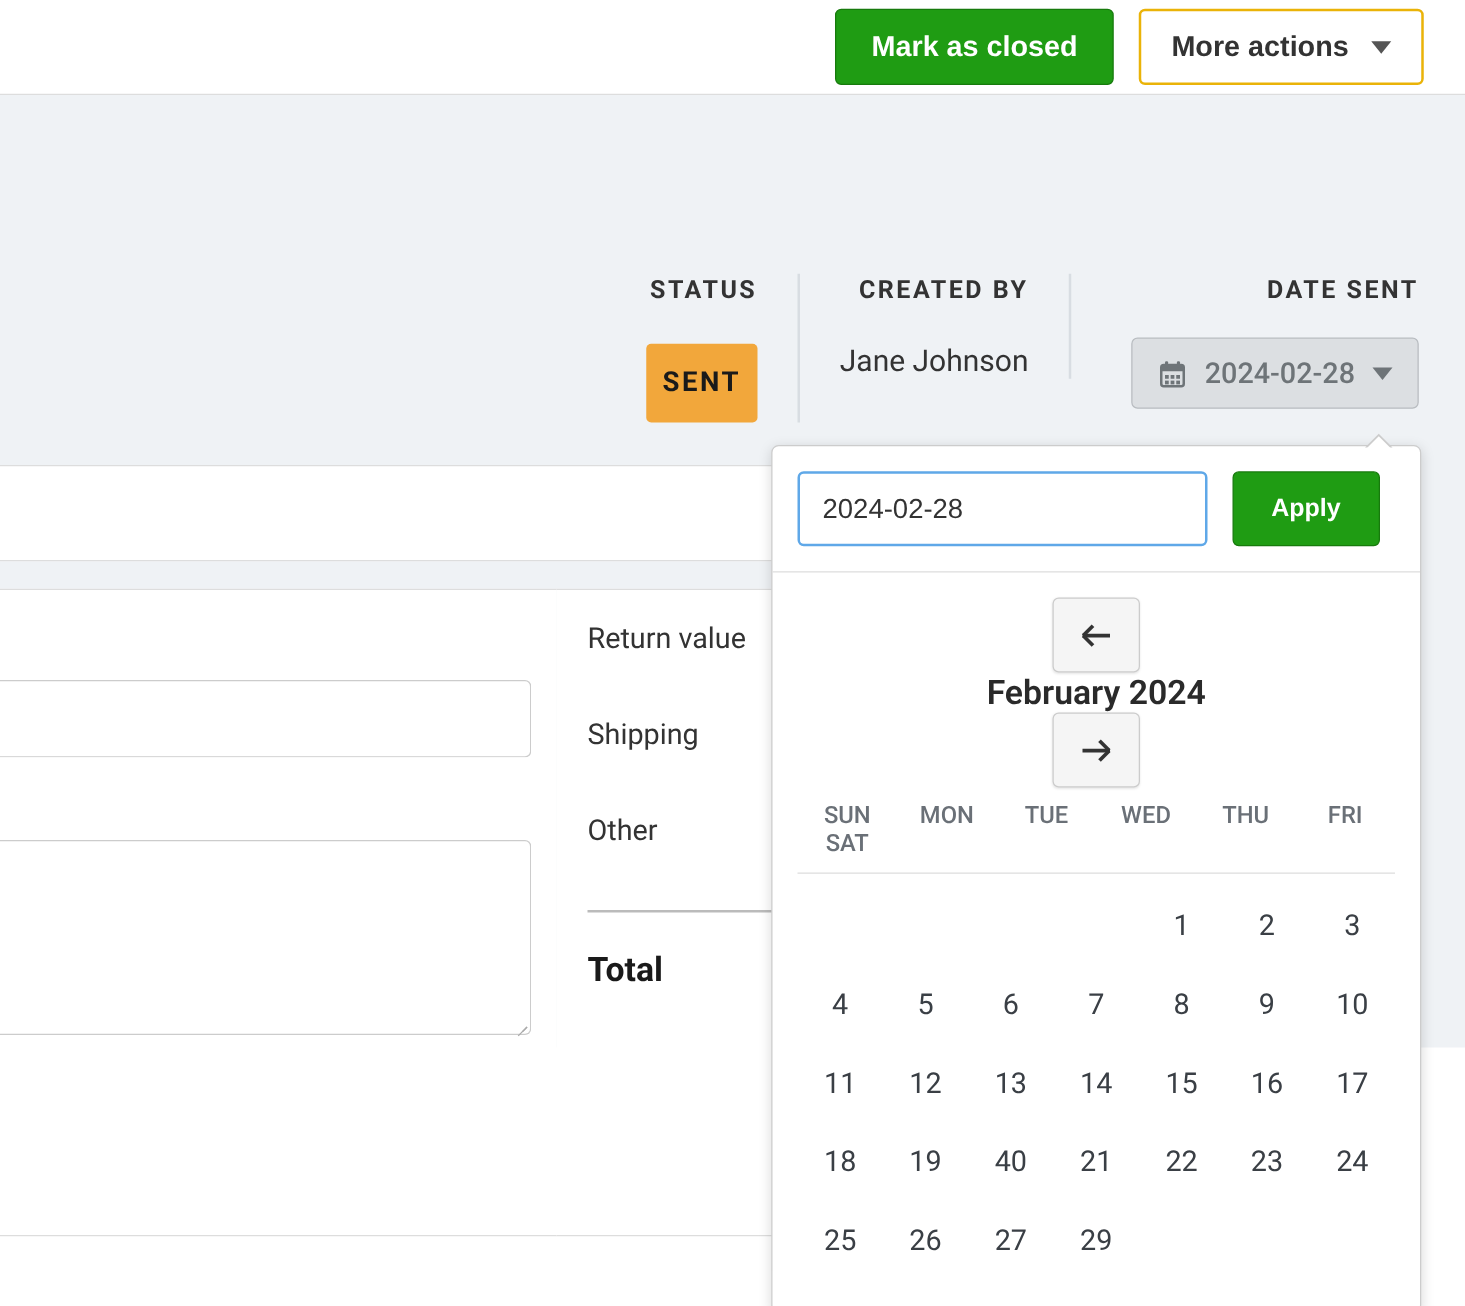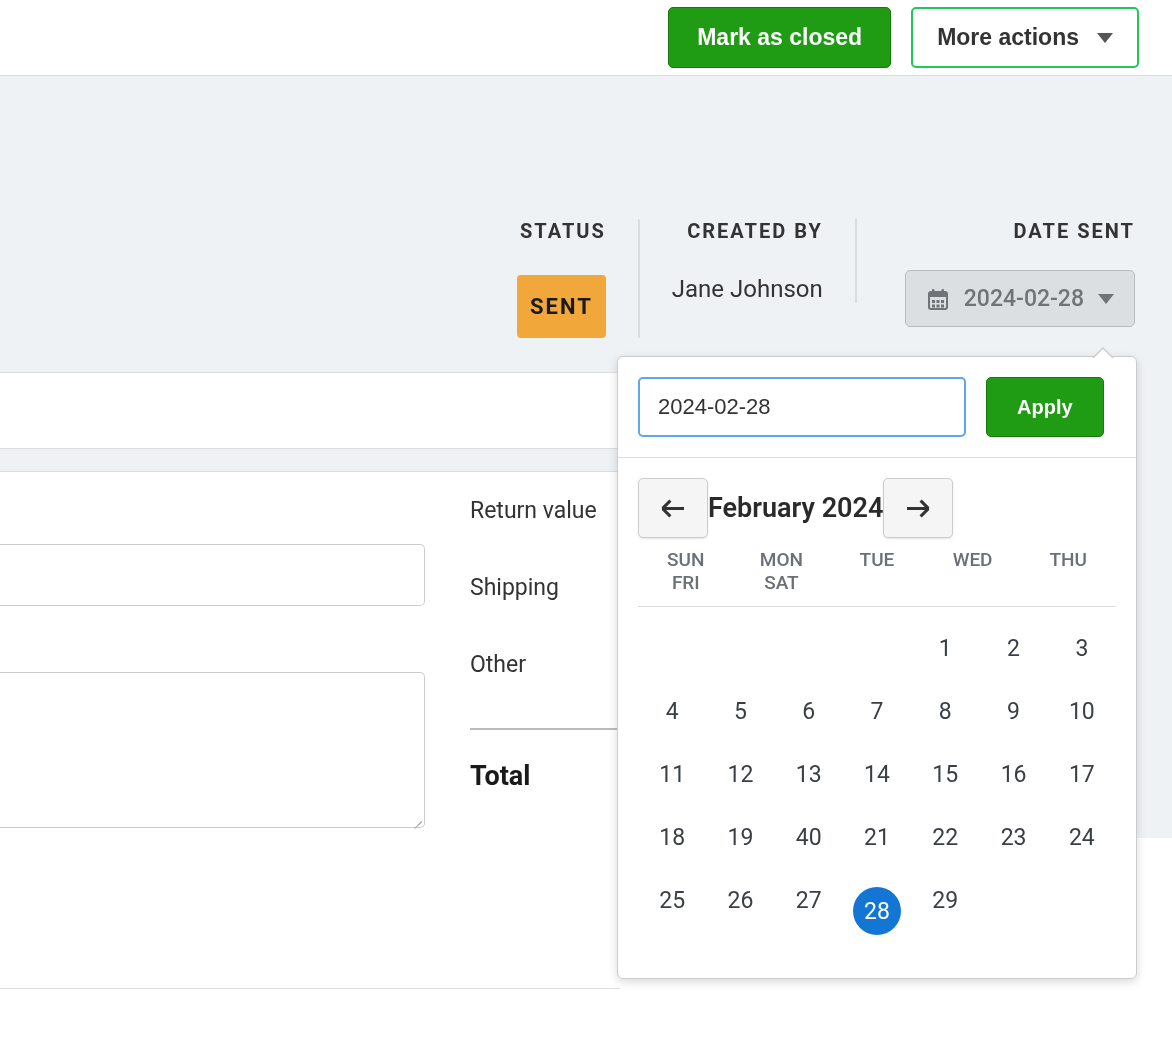--- a/index.html
+++ b/index.html
@@ -32,21 +32,21 @@
       border: 1px solid #177a0c;
       color: #fff;
       font-size: 23px;
       font-weight: 600;
       padding: 16px 28px;
       border-radius: 5px;
       cursor: pointer;
     }
     .btn-secondary {
       background: #fff;
-      border: 2px solid #22c55e;
+      border: 2px solid #eab308;
       color: #333;
       font-size: 23px;
       font-weight: 600;
       padding: 15px 24px;
       border-radius: 5px;
       cursor: pointer;
       display: flex;
       align-items: center;
       gap: 18px;
     }
@@ -277,23 +277,24 @@
       border: 1px solid #177a0c;
       color: #fff;
       font-size: 20px;
       font-weight: 600;
       padding: 14px 30px;
       border-radius: 5px;
       cursor: pointer;
     }
     .dp-nav {
       display: flex;
-      justify-content: flex-start;
+      justify-content: flex-end;
       align-items: center;
       padding: 20px 20px 10px 20px;
+      flex-direction: column;
     }
     .dp-arrow {
       width: 70px;
       height: 60px;
       border: 1px solid #ccc;
       border-radius: 5px;
       background: #f5f5f5;
       cursor: pointer;
       display: flex;
       align-items: center;
@@ -322,21 +323,21 @@
     .arrow-left::before { left: -1px; top: -4px; transform: rotate(-45deg); }
     .arrow-left::after  { left: -1px; top: 4px;  transform: rotate(45deg); }
     .arrow-right::before{ right: -1px; top: -4px; transform: rotate(45deg); }
     .arrow-right::after { right: -1px; top: 4px;  transform: rotate(-45deg); }
     
     .dp-grid {
       padding: 0 20px 25px 20px;
     }
     .dp-header-row {
       display: grid;
-      grid-template-columns: repeat(5, 1fr);
+      grid-template-columns: repeat(6, 1fr);
       border-bottom: 1px solid #ddd;
       padding-bottom: 12px;
       margin-bottom: 10px;
     }
     .dp-header-cell {
       text-align: center;
       font-size: 19px;
       font-weight: 500;
       color: #6a7077;
     }
@@ -484,21 +485,20 @@
             <div class="dp-day"><span>40</span></div>
             <div class="dp-day"><span>21</span></div>
             <div class="dp-day"><span>22</span></div>
             <div class="dp-day"><span>23</span></div>
             <div class="dp-day"><span>24</span></div>
           </div>
           <div class="dp-week">
             <div class="dp-day"><span>25</span></div>
             <div class="dp-day"><span>26</span></div>
             <div class="dp-day"><span>27</span></div>
-            <div class="dp-day selected"><span>28</span></div>
             <div class="dp-day"><span>29</span></div>
             <div class="dp-day empty"><span></span></div>
             <div class="dp-day empty"><span></span></div>
           </div>
         </div>
     </div>
   </div>
 
 </div>
 

